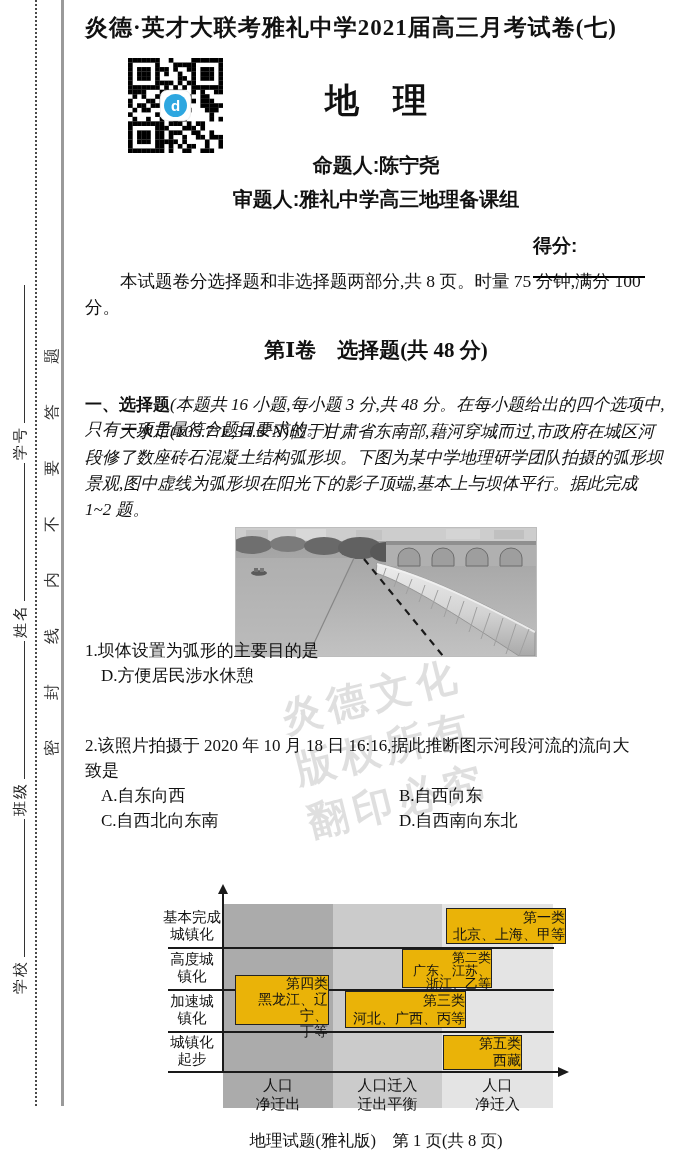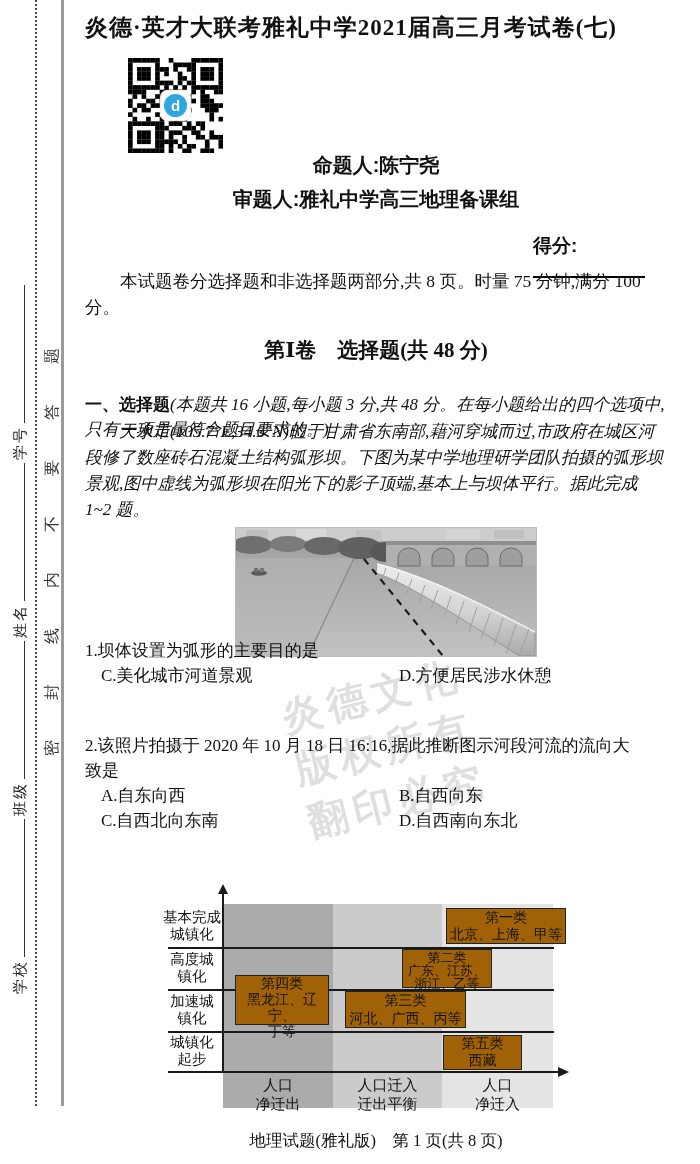--- a/index.html
+++ b/index.html
@@ -59,21 +59,21 @@
   .yaxis{position:absolute;left:74px;top:7px;width:2px;height:180px;background:#1a1a1a;}
   .yarrow{position:absolute;left:70px;top:-2px;width:0;height:0;border-left:5px solid transparent;border-right:5px solid transparent;border-bottom:10px solid #1a1a1a;}
   .xaxis{position:absolute;left:20px;top:185px;width:392px;height:2px;background:#1a1a1a;}
   .xarrow{position:absolute;left:410px;top:180.5px;width:0;height:0;border-top:5.5px solid transparent;border-bottom:5.5px solid transparent;border-left:11px solid #1a1a1a;}
   .rline{position:absolute;left:20px;width:386px;height:1.5px;background:#1a1a1a;}
   .rl1{top:61px;} .rl2{top:103px;} .rl3{top:145px;}
   .rowlab{position:absolute;left:14px;width:60px;text-align:center;font-size:14.5px;line-height:17px;}
   .rw1{top:23px;} .rw2{top:65px;} .rw3{top:107px;} .rw4{top:148px;}
   .collab{position:absolute;top:190px;width:100px;text-align:center;font-size:15px;line-height:19px;}
   .cl1{left:80px;} .cl2{left:189.5px;} .cl3{left:299.5px;}
-  .dbox{position:absolute;background:#a16207;border:1.5px solid #222;text-align:center;overflow:visible;}
+  .dbox{position:absolute;background:#eab308;border:1.5px solid #222;text-align:right;overflow:visible;}
   .bx1{left:298px;top:22px;width:118px;height:34px;font-size:14px;line-height:17px;}
   .bx2{left:254px;top:63px;width:88px;height:36px;font-size:13px;line-height:13px;padding-top:1px;}
   .bx4{left:87px;top:89px;width:92px;height:48px;font-size:14px;line-height:16px;}
   .bx3{left:197px;top:105px;width:119px;height:35px;font-size:14px;line-height:17.5px;}
   .bx5{left:295px;top:149px;width:77px;height:33px;font-size:14px;line-height:16.5px;}
 </style>
 </head>
 <body>
 
 <div class="fold-dotted"></div>
@@ -322,20 +322,21 @@
           <rect x="58.81" y="90.48" width="4.67" height="4.67" fill="#000"></rect>
           <rect x="72.38" y="90.48" width="4.67" height="4.67" fill="#000"></rect>
           <rect x="76.90" y="90.48" width="4.67" height="4.67" fill="#000"></rect>
           <rect x="81.43" y="90.48" width="4.67" height="4.67" fill="#000"></rect>
         </svg></div>
     <div class="qr-logo">
       <div class="circle">d</div>
     </div>
   </div>
 
+  <div class="subject-title">地　理</div>
   <div class="person-line setter">命题人:陈宁尧</div>
   <div class="person-line reviewer">审题人:雅礼中学高三地理备课组</div>
 
   <div class="score">
     <span>得分:</span><span class="score-blank"></span>
   </div>
 
   <div class="intro">本试题卷分选择题和非选择题两部分,共 8 页。时量 75 分钟,满分 100 分。</div>
 
   <div class="sec-heading">第Ⅰ卷　选择题(共 48 分)</div>
@@ -398,21 +399,20 @@
       <line x1="128" y1="31" x2="207" y2="128" stroke="#1a1a1a" stroke-width="2.2" stroke-dasharray="7,6"></line>
       <ellipse cx="23" cy="45" rx="8" ry="2.8" fill="#5a5a5a"></ellipse>
       <rect x="18" y="40" width="4" height="4" fill="#6e6e6e"></rect>
         <rect x="24" y="40" width="4" height="4" fill="#787878"></rect>
     </svg>
   </div>
 
   <div class="q q1">
     <div class="stem">1.坝体设置为弧形的主要目的是</div>
     <div class="opt-row">
-      <span class="o1">C.美化城市河道景观</span>
       <span class="o2">D.方便居民涉水休憩</span>
     </div>
   </div>
 
   <div class="q q2">
     <div class="stem">2.该照片拍摄于 2020 年 10 月 18 日 16:16,据此推断图示河段河流的流向大致是</div>
     <div class="opt-row">
       <span class="o1">A.自东向西</span>
       <span class="o2">B.自西向东</span>
     </div>

